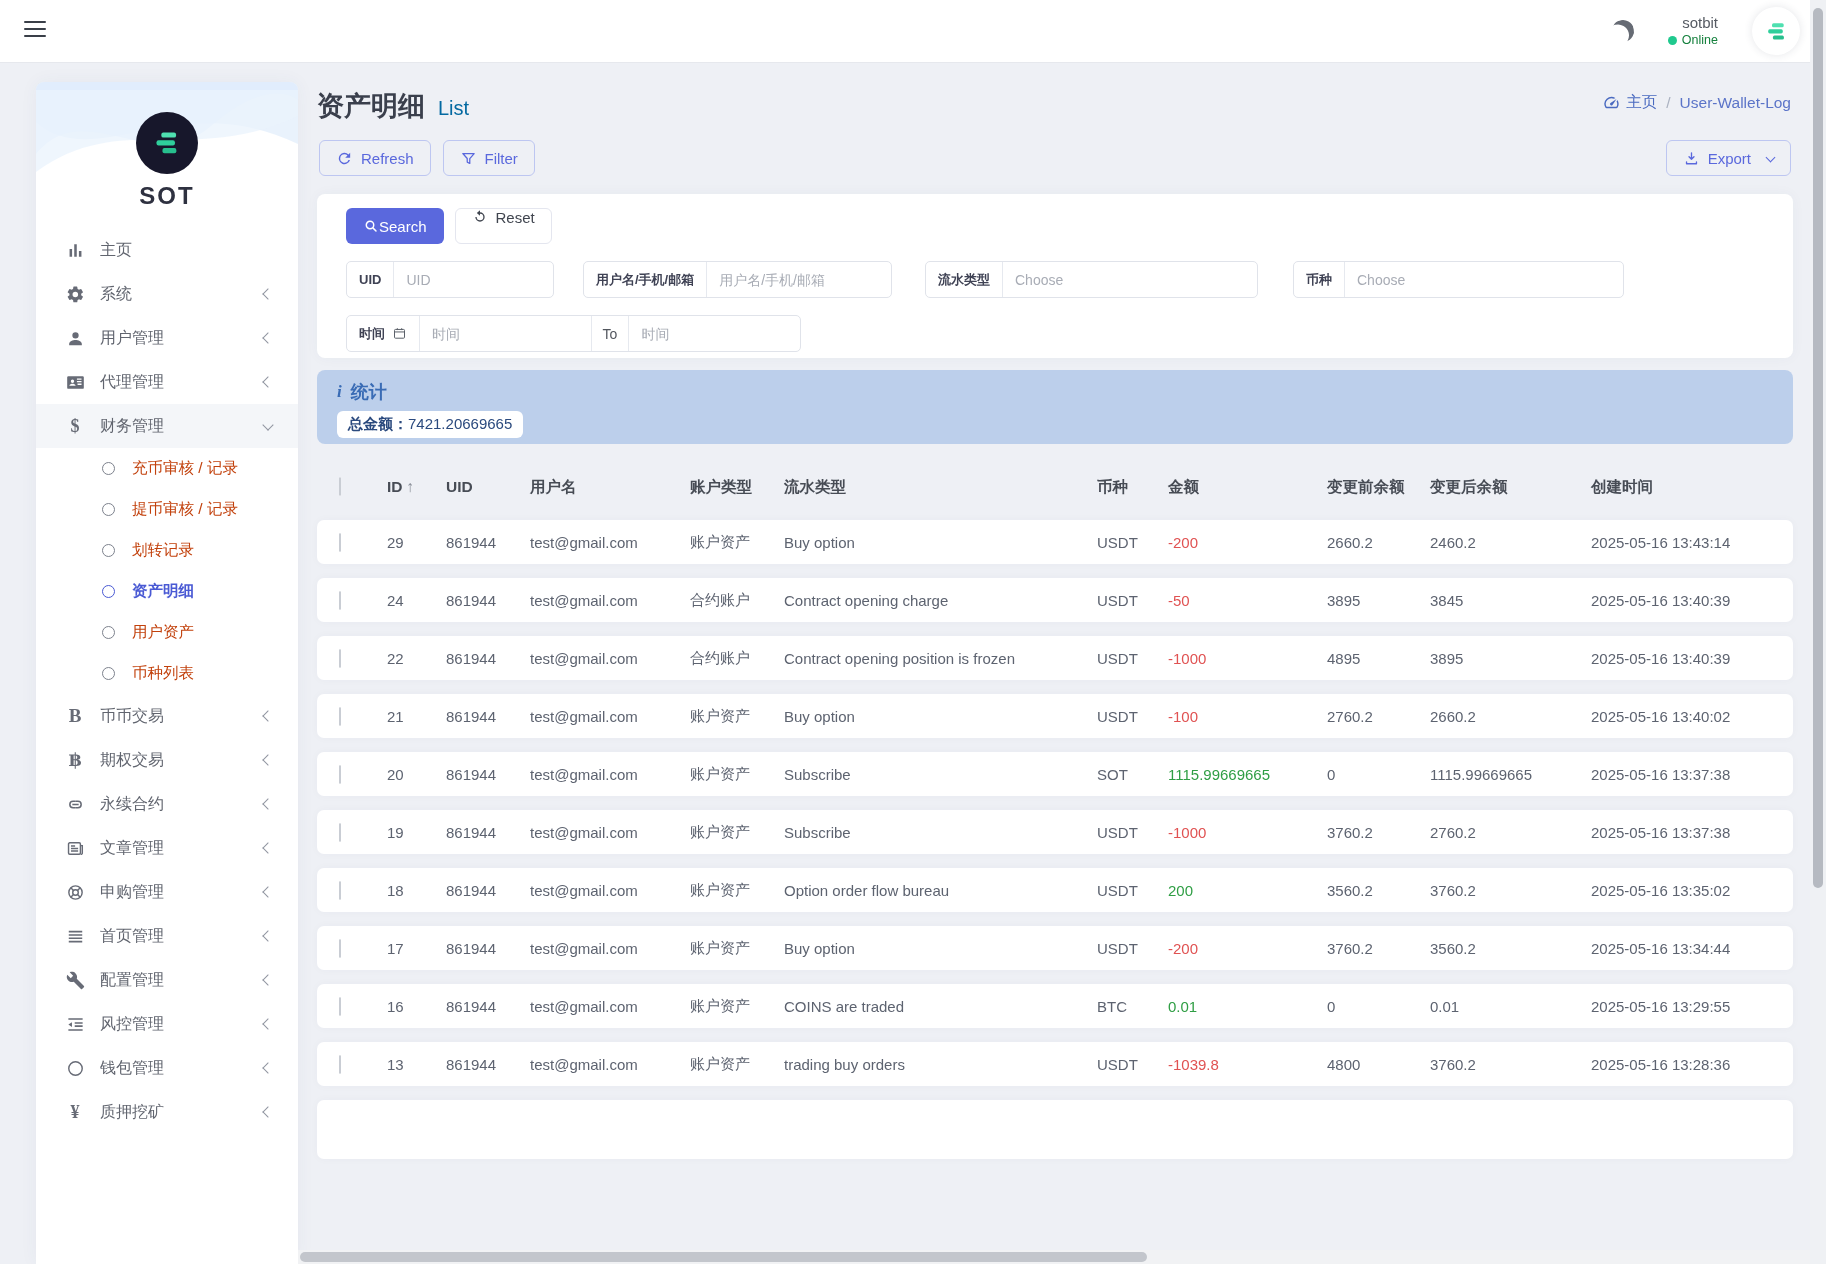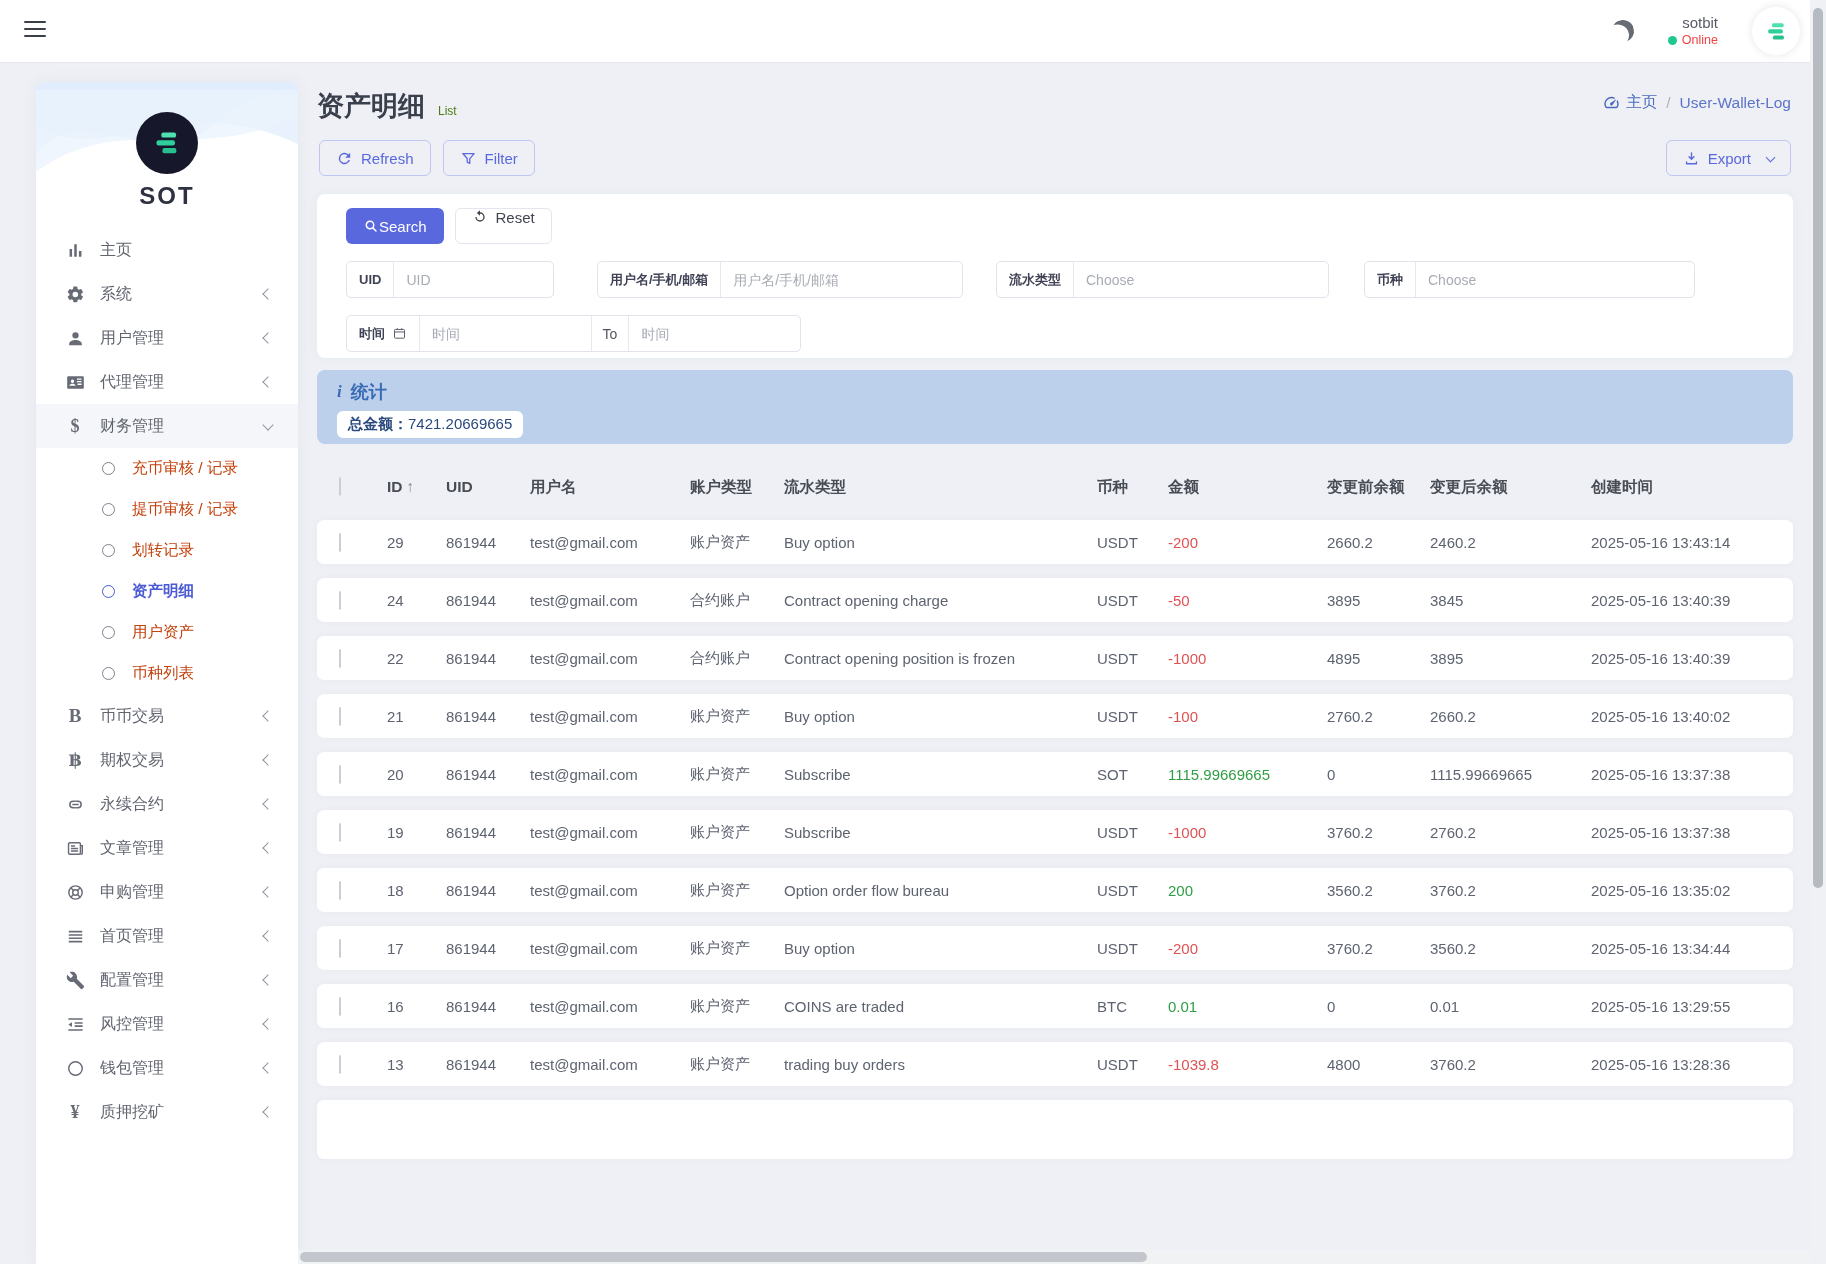--- a/index.html
+++ b/index.html
@@ -7,21 +7,21 @@
   body { background:#eef0f5; font-family:"Liberation Sans","DejaVu Sans",sans-serif; color:#3f4254; position:relative; }
 
   
   .navbar { position:absolute; top:0; left:0; width:1826px; height:62px; background:#fff; z-index:5; box-shadow:0 1px 0 rgba(0,0,0,0.03); }
   .hamburger { position:absolute; left:24px; top:21px; width:22px; height:20px; cursor:pointer; }
   .hamburger i { display:block; height:2.4px; background:#3a3f48; border-radius:2px; margin-bottom:4.4px; }
   .nav-right { position:absolute; right:26px; top:0; height:62px; display:flex; align-items:center; gap:34px; }
   .moon { width:22px; height:22px; border-radius:50%; box-shadow:inset -6px 3px 0 0 #666b74; transform:rotate(-15deg); cursor:pointer; }
   .brand-block { text-align:right; line-height:1.25; }
   .brand-name { font-size:15px; color:#565b63; }
-  .brand-status { font-size:12.5px; color:#ef4444; display:flex; align-items:center; gap:5px; justify-content:flex-start; }
+  .brand-status { font-size:12.5px; color:#15803d; display:flex; align-items:center; gap:5px; justify-content:flex-start; }
   .dot { width:9px; height:9px; border-radius:50%; background:#1fc98e; display:inline-block; }
   .avatar { width:48px; height:48px; border-radius:50%; background:#fff; box-shadow:0 0 8px rgba(40,50,70,0.12); display:flex; align-items:center; justify-content:center; cursor:pointer; }
 
   
   .sidebar { position:absolute; left:36px; top:82px; width:262px; height:1182px; background:#fff; border-radius:8px 8px 0 0; box-shadow:0 0 18px rgba(56,71,109,0.05); z-index:4; overflow:hidden; }
   .waves { position:absolute; top:0; left:0; width:262px; height:96px; }
   .side-head { position:relative; padding-top:30px; text-align:center; }
   .logo-badge { width:62px; height:62px; border-radius:50%; background:#17172b; margin:0 auto; display:flex; align-items:center; justify-content:center; }
   .side-title { margin-top:8px; height:28px; font-size:24px; font-weight:700; letter-spacing:2px; color:#2e3140; }
   .menu { margin-top:18px; }
@@ -37,21 +37,21 @@
   .smitem { height:41px; display:flex; align-items:center; padding-left:66px; cursor:pointer; color:#c2410c; font-size:15.5px; }
   .smitem .ring { width:13px; height:13px; border:1.6px solid #7d828d; border-radius:50%; flex:0 0 13px; }
   .smitem .smlabel { margin-left:17px; white-space:nowrap; }
   .smitem.active { color:#4a5ad4; font-weight:700; }
   .smitem.active .ring { border-color:#4a5ad4; }
 
   
   .main { position:absolute; left:317px; top:62px; width:1476px; height:1202px; }
   .page-title-row { position:absolute; top:26px; left:0; display:flex; align-items:baseline; gap:13px; }
   .page-title { font-size:27px; font-weight:600; color:#3a3f4c; }
-  .page-sub { font-size:12px; color:#4d7c0f;text-align:right; }
+  .page-sub { font-size:20px; color:#0369a1;text-align:right; }
   .breadcrumb { position:absolute; top:30px; right:2px; display:flex; align-items:center; gap:9px; font-size:15.5px; }
   .breadcrumb .bc-home { color:#4a6ac0; display:flex; align-items:center; gap:6px; cursor:pointer; }
   .breadcrumb .bc-home svg { width:17px; height:17px; fill:#4a6ac0; }
   .breadcrumb .sep { color:#aab1c0; }
   .breadcrumb .bc-cur { color:#5b74c8; cursor:pointer; }
 
   .btn { display:inline-flex; align-items:center; gap:8px; height:36px; padding:0 16px; border:1px solid #bdc6f1; border-radius:6px; color:#5a68dd; font-size:15px; cursor:pointer; background:transparent; }
   .btn svg { width:17px; height:17px; }
   .toolbar { position:absolute; top:78px; left:2px; display:flex; gap:12px; }
   .export-wrap { position:absolute; top:78px; right:2px; }
@@ -351,21 +351,21 @@
           </svg>
         <span>Reset</span>
       </button>
     </div>
 
     <div class="frow">
       <div class="igroup" style="width:208px">
         <span class="iglabel">UID</span>
         <input class="iginput" placeholder="UID" style="">
       </div>
-      <div class="igroup" style="width:366px;margin-left:43px">
+      <div class="igroup" style="width:309px;margin-left:29px">
         <span class="iglabel">用户名/手机/邮箱</span>
         <input class="iginput" placeholder="用户名/手机/邮箱" style="">
       </div>
       <div class="igroup" style="width:333px;margin-left:33px">
         <span class="iglabel">流水类型</span>
         <input class="iginput" placeholder="Choose" style="">
       </div>
       <div class="igroup" style="width:331px;margin-left:35px">
         <span class="iglabel">币种</span>
         <input class="iginput" placeholder="Choose" style="">

